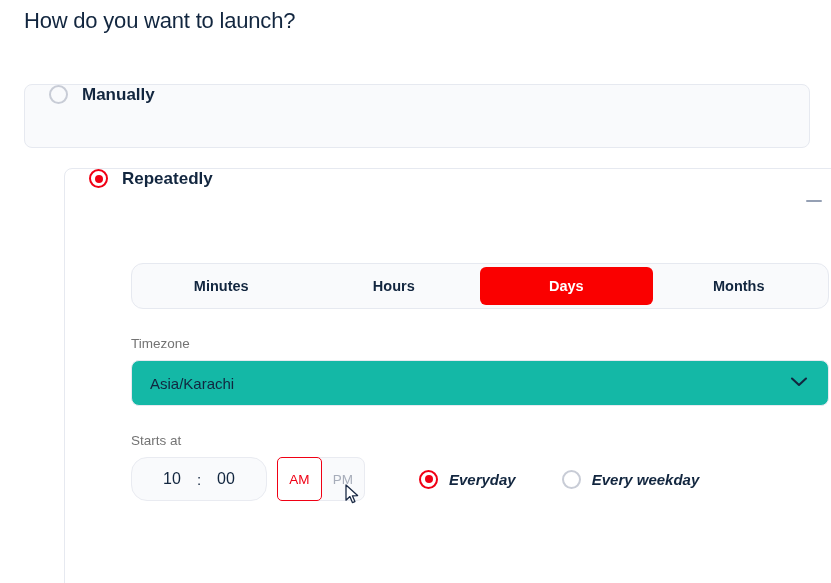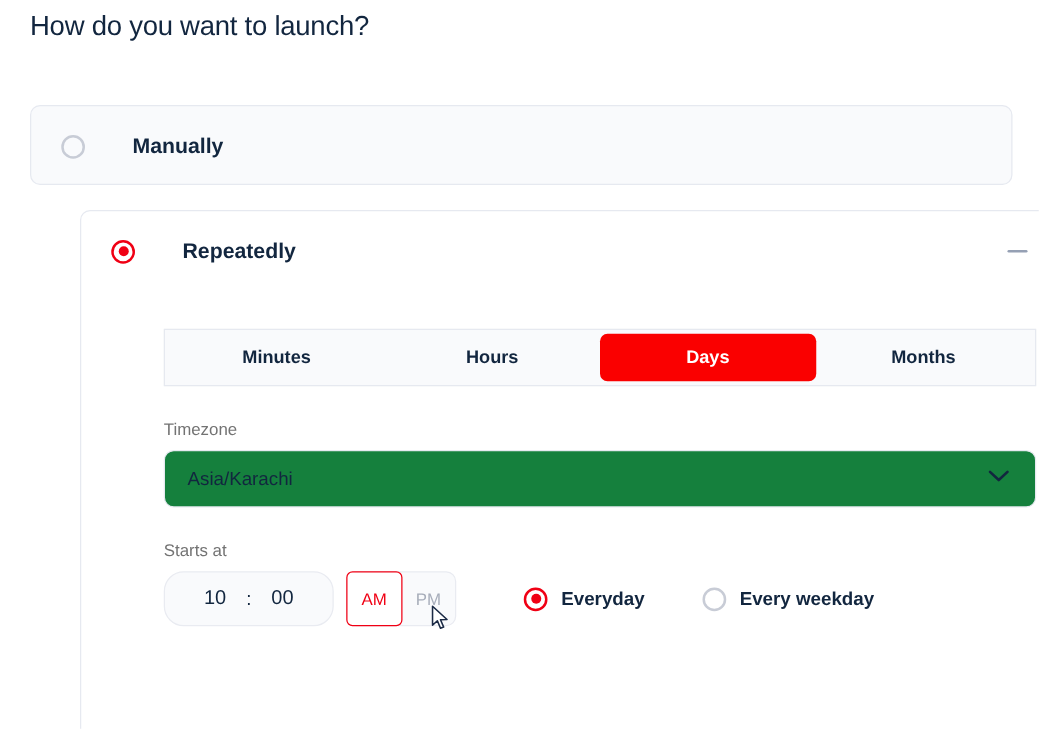--- a/index.html
+++ b/index.html
@@ -44,23 +44,22 @@
     top: 168px;
     height: 500px;
     background: #ffffff;
     margin-left: 40px;
   }
 
   .card-head {
     position: relative;
     height: 64px;
     display: flex;
-    align-items: center;
+    align-items: flex-start;
     padding-left: 24px;
-    gap: 24px;
   }
 
   
   .radio {
     width: 19px;
     height: 19px;
     border-radius: 50%;
     box-sizing: border-box;
     flex: 0 0 auto;
     display: inline-flex;
@@ -118,21 +117,21 @@
     left: 66px;
     top: 94px;
     width: 698px;
   }
 
   
   .tabs {
     display: flex;
     background: #f9fafc;
     border: 1px solid #e6e9f0;
-    border-radius: 0;
+    border-radius: 12px;
     height: 46px;
     box-sizing: border-box;
     padding: 3px;
   }
   .tab {
     flex: 1;
     display: flex;
     align-items: center;
     justify-content: center;
     font-size: 14.5px;
@@ -153,21 +152,21 @@
     color: #737373;
     margin-bottom: 9px;
   }
   .group-timezone { margin-top: 27px; }
   .group-starts   { margin-top: 27px; }
 
   .select-box {
     position: relative;
     height: 46px;
     box-sizing: border-box;
-    background: #15803d;
+    background: #14b8a6;
     border: 1px solid #e6e9f0;
     border-radius: 8px;
     display: flex;
     align-items: center;
     padding: 0 18px;
     cursor: pointer;
   }
   .select-value {
     font-size: 15px;
     color: #12263f;
@@ -238,20 +237,21 @@
     border: 1.5px solid #f00014;
     border-radius: 5px;
     margin: -1px 0 -1px -1px;
   }
 
   .daymode {
     display: flex;
     align-items: center;
     margin-left: 54px;
     gap: 46px;
+    font-style: italic;
   }
   .daymode-opt {
     display: flex;
     align-items: center;
     cursor: pointer;
     user-select: none;
   }
   .daymode-opt .label {
     margin-left: 11px;
     font-size: 15px;

